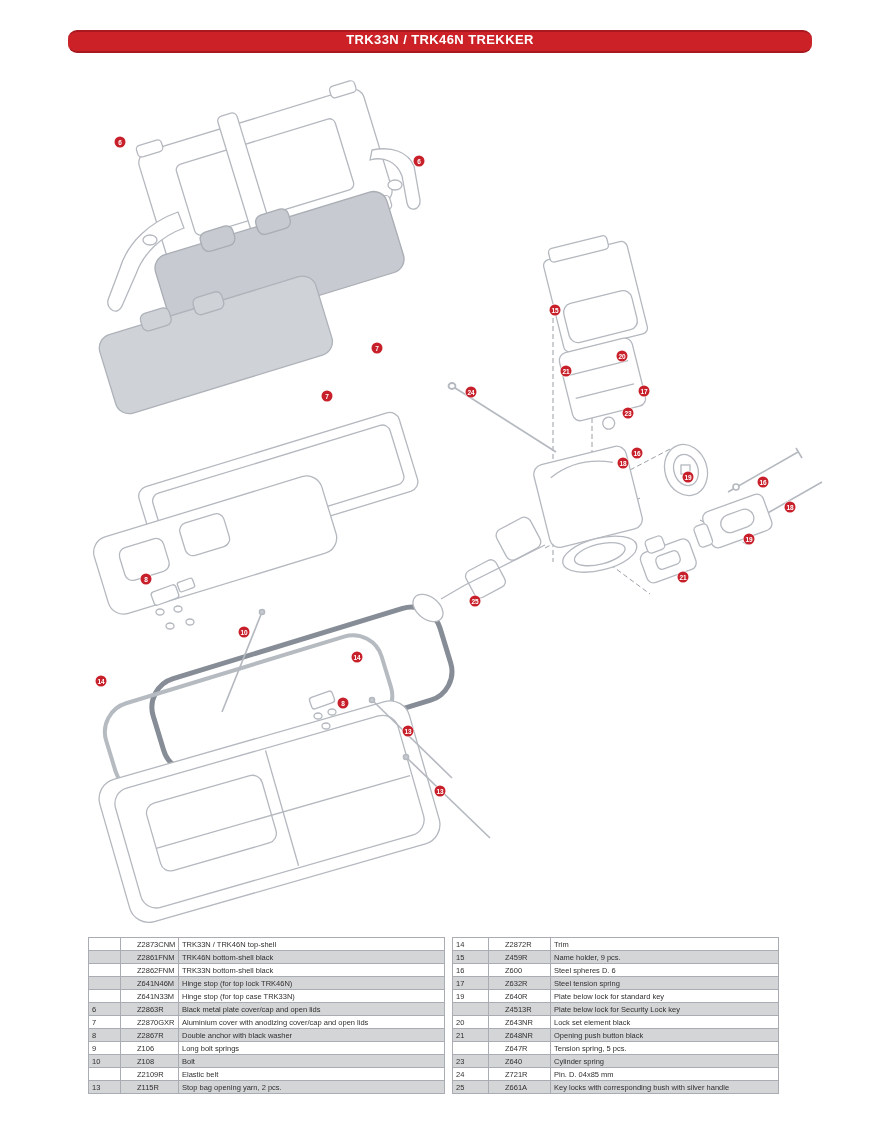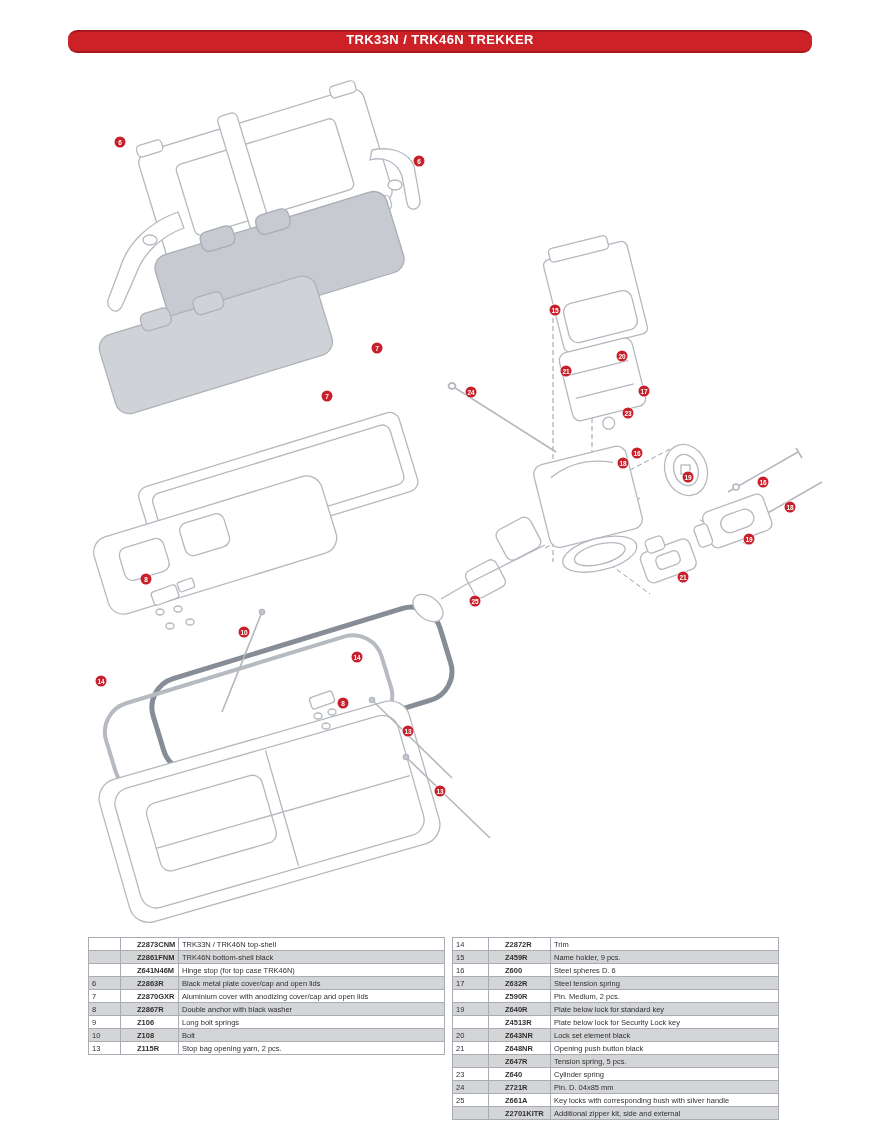--- a/index.html
+++ b/index.html
@@ -24,21 +24,21 @@
   }
   table.parts-table{
     position:absolute;border-collapse:collapse;font-size:7.5px;color:#303030;
     table-layout:fixed;
   }
   table.parts-table td{
     border:1px solid #a9adb3;padding:1px 3px;vertical-align:middle;
     line-height:1.2;height:10px;overflow:hidden;
   }
   table.parts-table tr:nth-child(even){background:#d4d5d7;}
-  table.parts-table td.code{font-weight:bold;padding-left:16px;}
+  table.parts-table td.code{font-weight:normal;padding-left:16px;}
   table.parts-table td.num{text-align:left;}
   #left-table{left:88px;top:937px;width:357px;}
   #right-table{left:452px;top:937px;width:327px;}
 </style>
 </head>
 <body>
 
 <div class="header-bar" id="header-bar" style="background: rgb(203, 33, 39);">
   <span>TRK33N / TRK46N TREKKER</span>
 </div>
@@ -238,22 +238,32 @@
         <td class="code">Z2873CNM</td>
         <td class="desc">TRK33N / TRK46N top-shell</td>
       </tr>
       <tr>
         <td class="num"></td>
         <td class="code">Z2861FNM</td>
         <td class="desc">TRK46N bottom-shell black</td>
       </tr>
       <tr>
         <td class="num"></td>
+        <td class="code">Z2862FNM</td>
+        <td class="desc">TRK33N bottom-shell black</td>
+      </tr>
+      <tr>
+        <td class="num"></td>
         <td class="code">Z641N46M</td>
-        <td class="desc">Hinge stop (for top case TRK46N)</td>
+        <td class="desc">Hinge stop (for top lock TRK46N)</td>
+      </tr>
+      <tr>
+        <td class="num"></td>
+        <td class="code">Z641N33M</td>
+        <td class="desc">Hinge stop (for top case TRK33N)</td>
       </tr>
       <tr>
         <td class="num">6</td>
         <td class="code">Z2863R</td>
         <td class="desc">Black metal plate cover/cap and open lids</td>
       </tr>
       <tr>
         <td class="num">7</td>
         <td class="code">Z2870GXR</td>
         <td class="desc">Aluminium cover with anodizing cover/cap and open lids</td>
@@ -265,20 +275,25 @@
       </tr>
       <tr>
         <td class="num">9</td>
         <td class="code">Z106</td>
         <td class="desc">Long bolt springs</td>
       </tr>
       <tr>
         <td class="num">10</td>
         <td class="code">Z108</td>
         <td class="desc">Bolt</td>
+      </tr>
+      <tr>
+        <td class="num"></td>
+        <td class="code">Z2109R</td>
+        <td class="desc">Elastic belt</td>
       </tr>
       <tr>
         <td class="num">13</td>
         <td class="code">Z115R</td>
         <td class="desc">Stop bag opening yarn, 2 pcs.</td>
       </tr>
     </tbody>
 </table>
 
 <table class="parts-table" id="right-table">
@@ -302,25 +317,20 @@
         <td class="num">16</td>
         <td class="code">Z600</td>
         <td class="desc">Steel spheres D. 6</td>
       </tr>
       <tr>
         <td class="num">17</td>
         <td class="code">Z632R</td>
         <td class="desc">Steel tension spring</td>
       </tr>
       <tr>
-        <td class="num"></td>
-        <td class="code">Z590R</td>
-        <td class="desc">Pin. Medium, 2 pcs.</td>
-      </tr>
-      <tr>
         <td class="num">19</td>
         <td class="code">Z640R</td>
         <td class="desc">Plate below lock for standard key</td>
       </tr>
       <tr>
         <td class="num"></td>
         <td class="code">Z4513R</td>
         <td class="desc">Plate below lock for Security Lock key</td>
       </tr>
       <tr>
@@ -346,19 +356,14 @@
       <tr>
         <td class="num">24</td>
         <td class="code">Z721R</td>
         <td class="desc">Pin. D. 04x85 mm</td>
       </tr>
       <tr>
         <td class="num">25</td>
         <td class="code">Z661A</td>
         <td class="desc">Key locks with corresponding bush with silver handle</td>
       </tr>
-      <tr>
-        <td class="num"></td>
-        <td class="code">Z2701KITR</td>
-        <td class="desc">Additional zipper kit, side and external</td>
-      </tr>
     </tbody>
 </table>
 
 </body></html>

